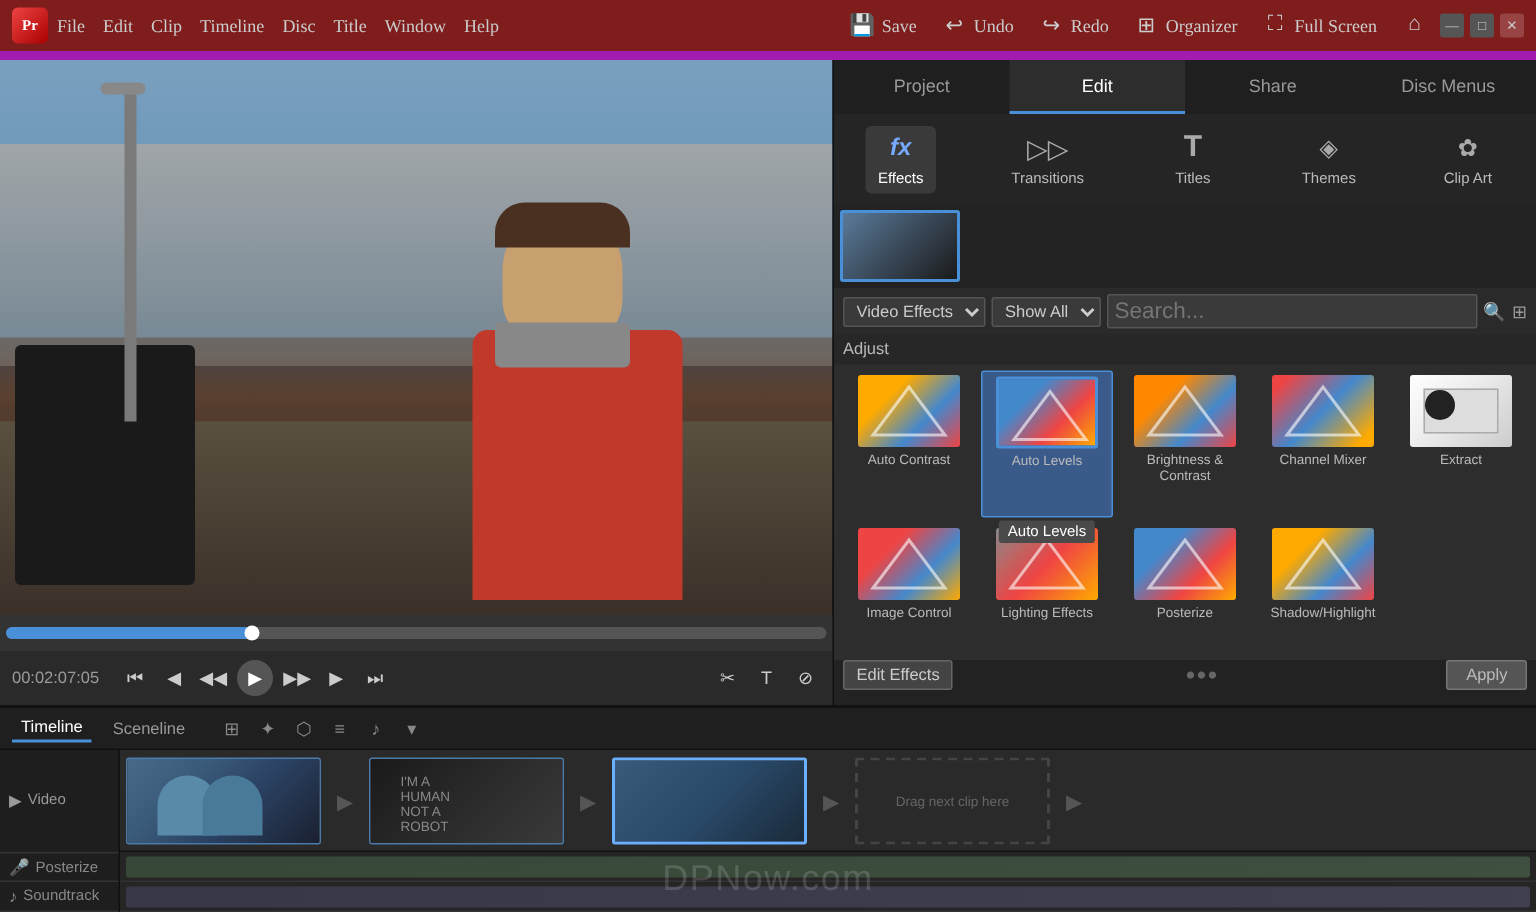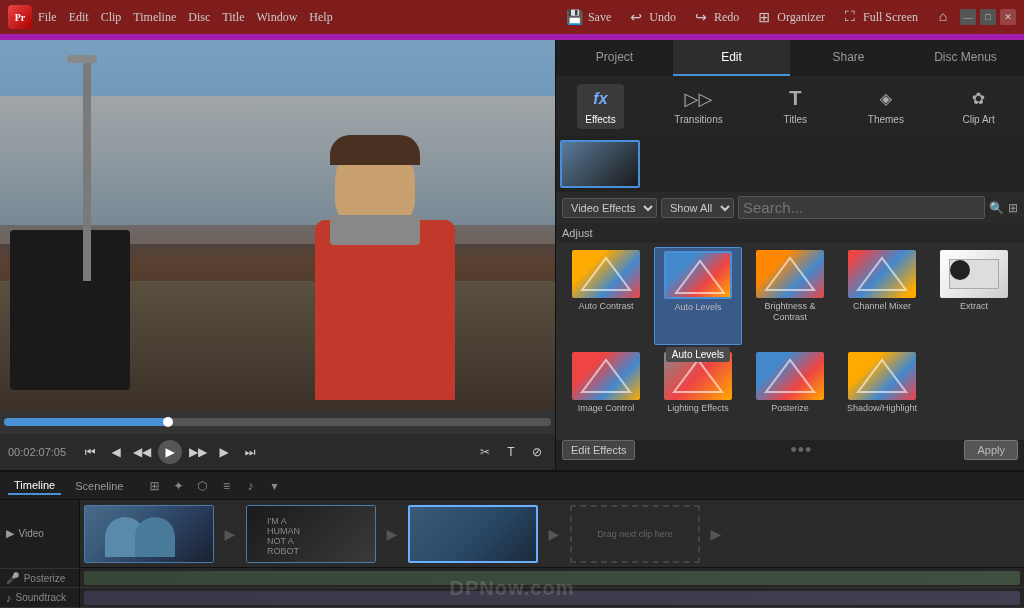--- a/index.html
+++ b/index.html
@@ -528,22 +528,22 @@
       height: 14px;
       background: #3a3a3a;
       border-radius: 2px;
       margin: 0 4px;
     }
     #watermark {
       position: absolute;
       bottom: 8px;
       left: 50%;
       transform: translateX(-50%);
-      font-size: 20px;
-      font-weight: bold;
+      font-size: 24px;
+      font-weight: normal;
       color: rgba(255,255,255,0.15);
       letter-spacing: 1px;
       pointer-events: none;
       white-space: nowrap;
     }
   </style>
 </head>
 <body>
 
 <div id="title-bar">

